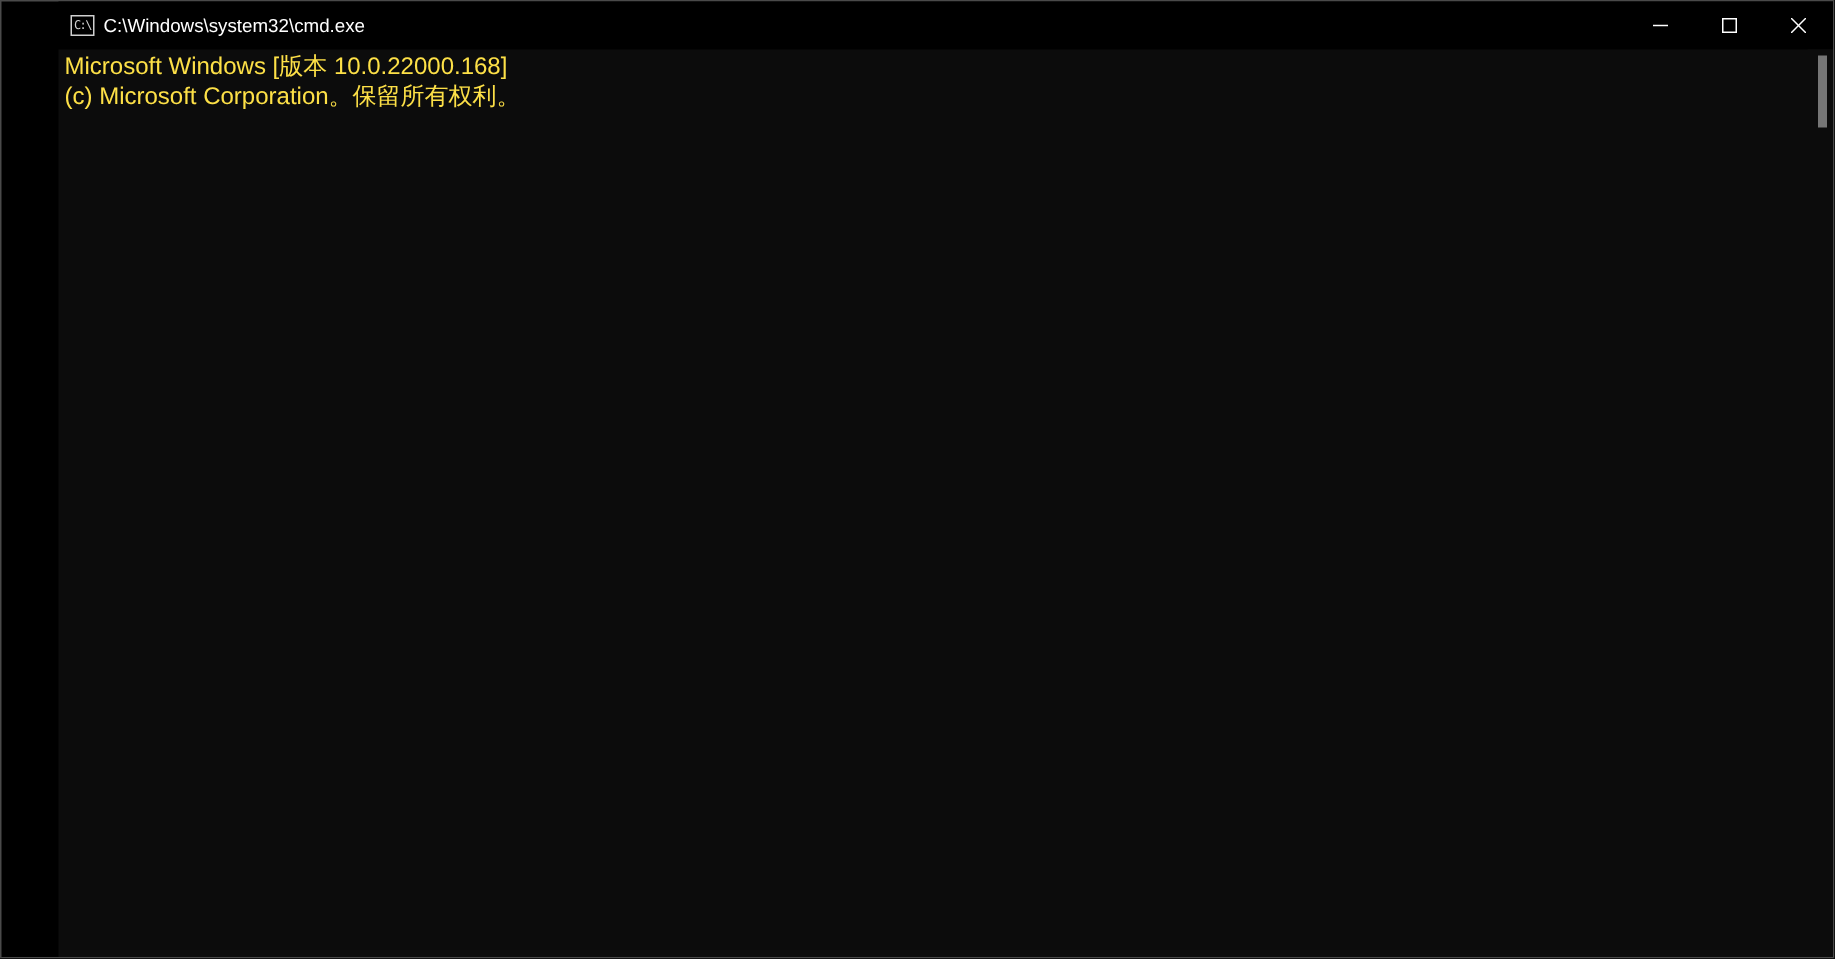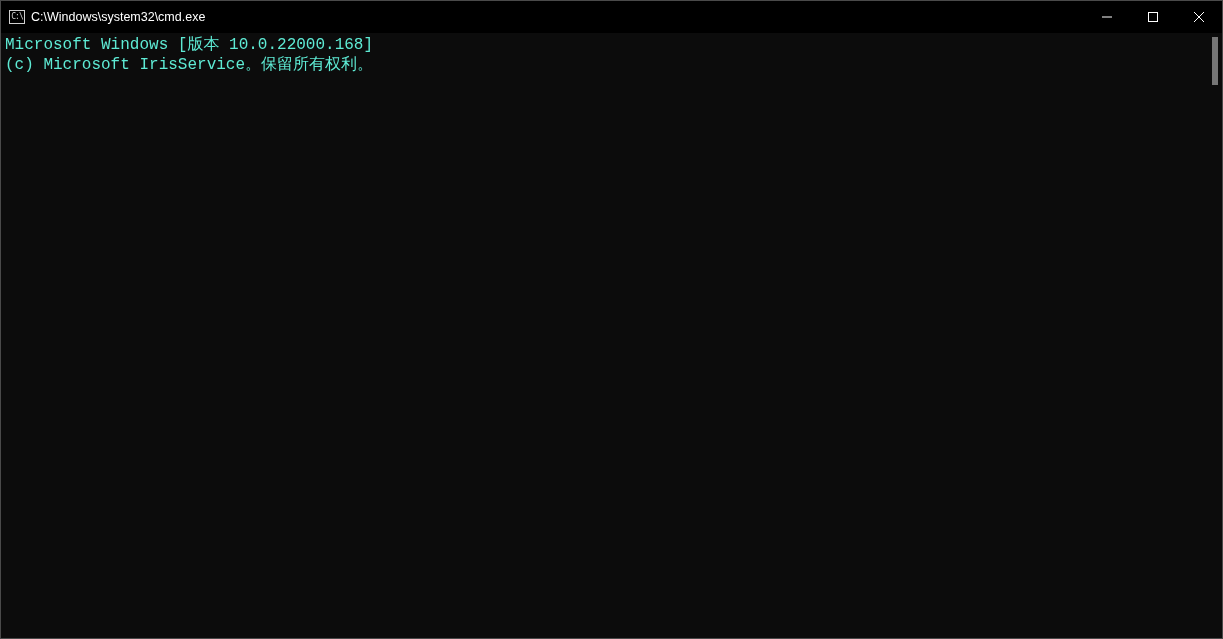--- a/index.html
+++ b/index.html
@@ -15,20 +15,21 @@
     background: #000;
   }
   .window {
     width: 1223px;
     height: 639px;
     background: #000;
     border: 1px solid #4a4a4a;
     display: flex;
     flex-direction: column;
     position: relative;
+    padding-left: 38px;
   }
   .titlebar {
     height: 32px;
     background: #000;
     color: #fff;
     display: flex;
     align-items: center;
     flex: 0 0 32px;
     user-select: none;
   }
@@ -79,26 +80,26 @@
   .win-btn svg {
     width: 10px;
     height: 10px;
     stroke: #fff;
     stroke-width: 1;
     fill: none;
   }
   .client-area {
     flex: 1;
     background: #0c0c0c;
-    color: #5eead4;
+    color: #fde047;
     font-size: 16px;
     line-height: 20px;
     padding: 2px 4px 4px 4px;
     white-space: pre;
-    font-family: Liberation Mono, monospace;
+    font-family: Liberation Sans, sans-serif;
     position: relative;
     overflow: hidden;
   }
   .term-line {
     white-space: pre;
   }
   .prompt-line {
     white-space: pre;
     margin-top: 20px;
   }
@@ -153,19 +154,19 @@
       </div>
       <div class="win-btn">
         <svg viewBox="0 0 10 10">
             <line x1="0" y1="0" x2="10" y2="10"></line>
             <line x1="10" y1="0" x2="0" y2="10"></line>
           </svg>
       </div>
     </div>
   </div>
 
-  <div class="client-area"><div class="term-line">Microsoft Windows [版本 10.0.22000.168]</div><div class="term-line">(c) Microsoft IrisService。保留所有权利。</div></div>
+  <div class="client-area"><div class="term-line">Microsoft Windows [版本 10.0.22000.168]</div><div class="term-line">(c) Microsoft Corporation。保留所有权利。</div></div>
 
   <div class="scrollbar-track">
     <div class="scrollbar-thumb"></div>
   </div>
 
 </div>
 
 </body></html>

